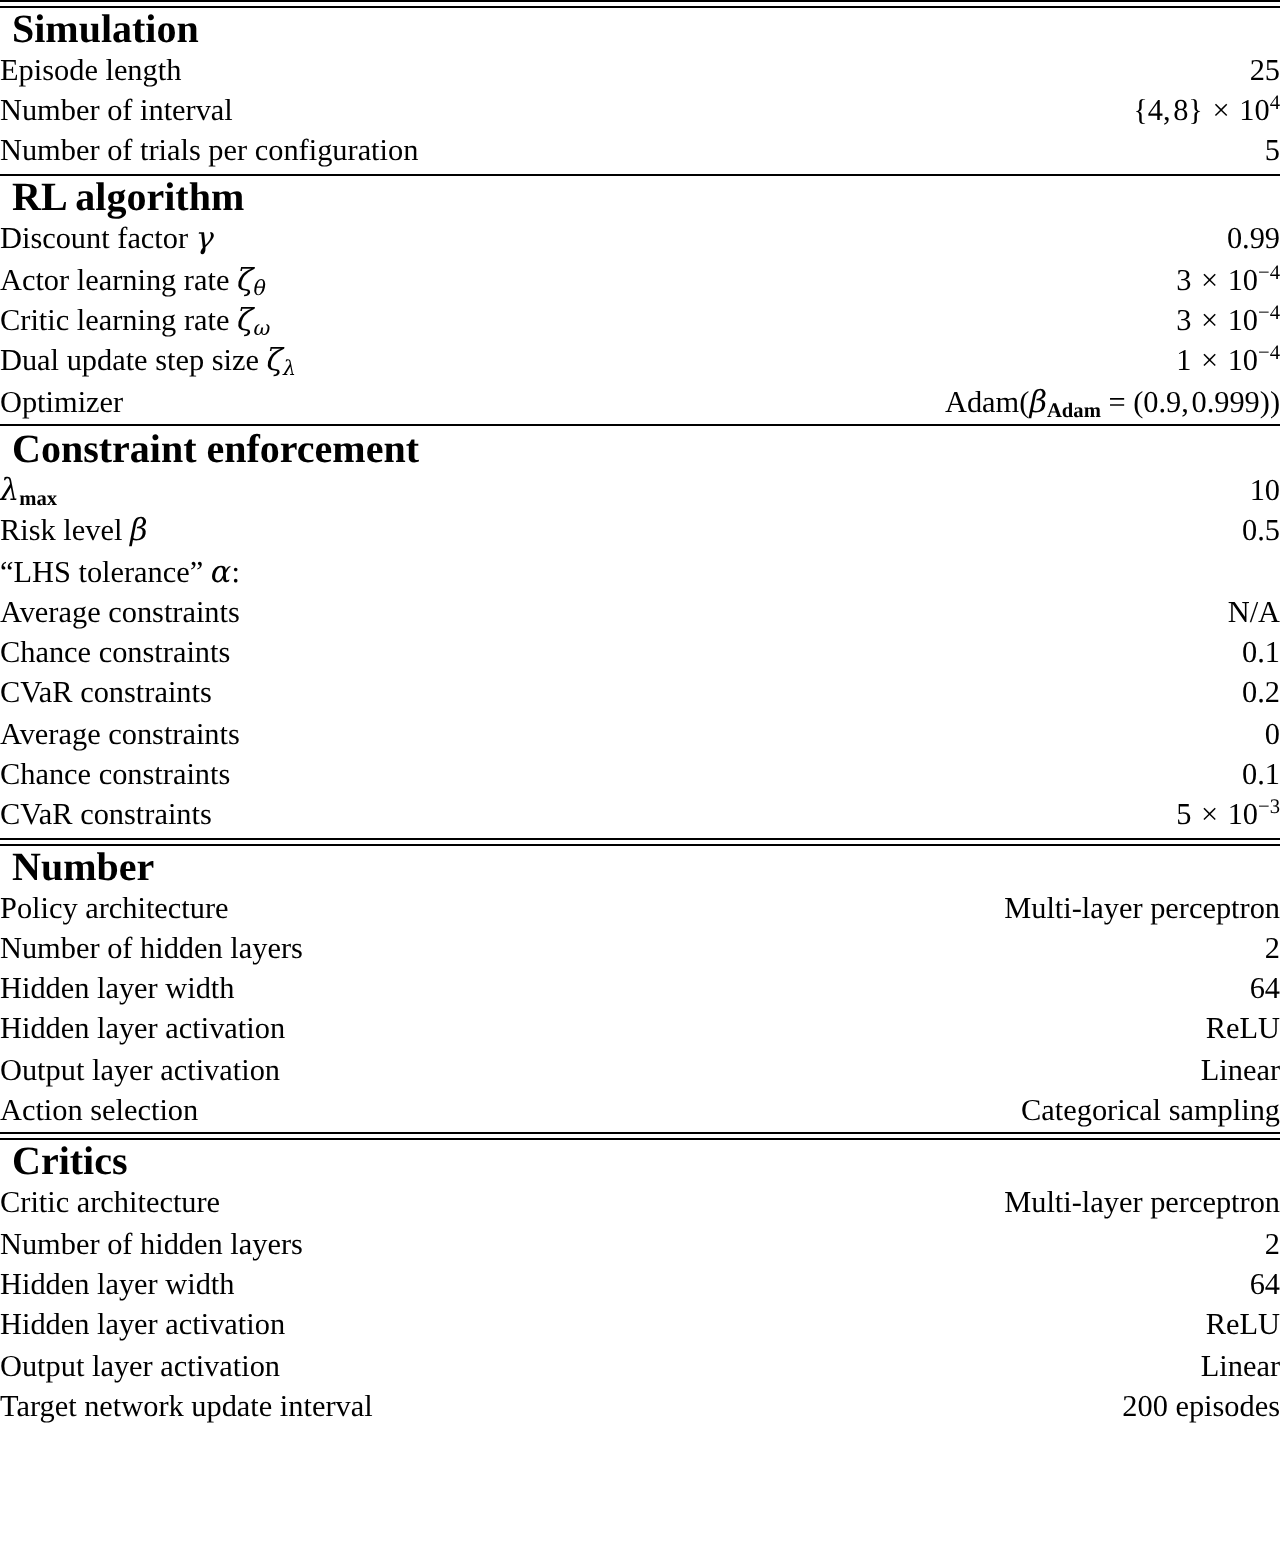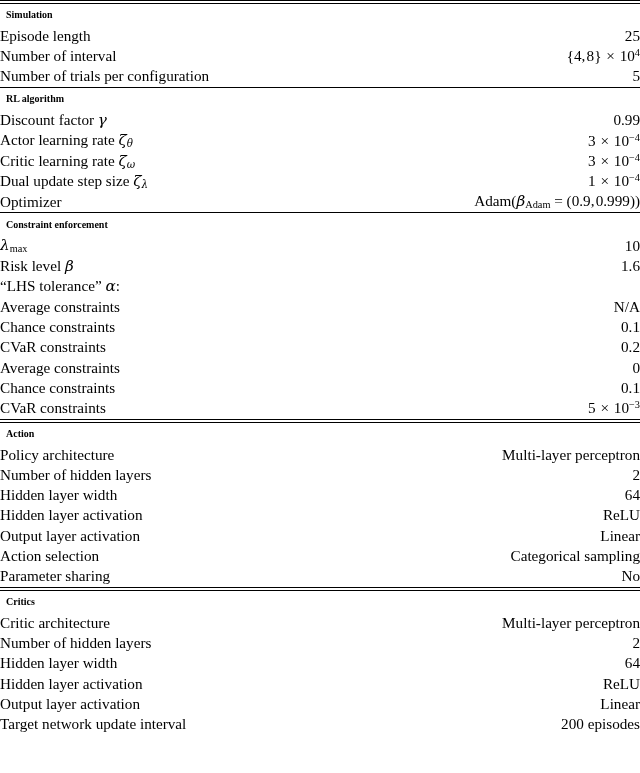--- a/index.html
+++ b/index.html
@@ -49,21 +49,21 @@
   }
 
   
   tr.section-row > td.section-cell {
     height: 21px;
     padding: 0 0 0 6px;
     font-weight: bold;
     text-align: left;
     vertical-align: middle;
     white-space: nowrap;
-    font-size: 10px;
+    font-size: 20px;
   }
 
   
   .indent-1 { padding-left: 24px; }
   .indent-2 { padding-left: 42px; }
 
   
   .toprule {
     width: 640px;
     height: 4px;
@@ -90,20 +90,21 @@
   }
   sub, sup {
     font-size: 0.68em;
     line-height: 0;
   }
   sub { vertical-align: -0.22em; }
   sup { vertical-align: 0.52em; }
   .sub-rm {
     font-style: normal;
     font-family: "Liberation Serif", "DejaVu Serif", serif;
+    font-weight: bold;
   }
   .times { font-style: normal; padding: 0 1px; }
 </style>
 </head>
 <body>
 
 <div id="table-root">
   <div class="toprule"></div>
   <table class="param-table">
     <colgroup>
@@ -161,21 +162,21 @@
         </tr>
         <tr class="section-row">
           <td class="section-cell" colspan="2">Constraint enforcement</td>
         </tr>
         <tr class="data-row">
           <td class="label-cell indent-1"><span class="mgr">λ</span><sub class="sub-rm">max</sub></td>
           <td class="value-cell">10</td>
         </tr>
         <tr class="data-row">
           <td class="label-cell indent-1">Risk level <span class="mgr">β</span></td>
-          <td class="value-cell">1.6</td>
+          <td class="value-cell">0.5</td>
         </tr>
         <tr class="data-row">
           <td class="label-cell indent-1">“LHS tolerance” <span class="mgr">α</span>:</td>
           <td class="value-cell"></td>
         </tr>
         <tr class="data-row">
           <td class="label-cell indent-2">Average constraints</td>
           <td class="value-cell">N/A</td>
         </tr>
         <tr class="data-row">
@@ -197,21 +198,21 @@
         <tr class="data-row">
           <td class="label-cell indent-2">CVaR constraints</td>
           <td class="value-cell">5 <span class="times">×</span> 10<sup>−3</sup></td>
         </tr>
         <tr class="rule-row">
           <td colspan="2" style="padding: 0px; height: 5px;">
             <div class="midrule-double"></div>
           </td>
         </tr>
         <tr class="section-row">
-          <td class="section-cell" colspan="2">Action</td>
+          <td class="section-cell" colspan="2">Number</td>
         </tr>
         <tr class="data-row">
           <td class="label-cell indent-1">Policy architecture</td>
           <td class="value-cell">Multi-layer perceptron</td>
         </tr>
         <tr class="data-row">
           <td class="label-cell indent-1">Number of hidden layers</td>
           <td class="value-cell">2</td>
         </tr>
         <tr class="data-row">
@@ -223,24 +224,20 @@
           <td class="value-cell">ReLU</td>
         </tr>
         <tr class="data-row">
           <td class="label-cell indent-1">Output layer activation</td>
           <td class="value-cell">Linear</td>
         </tr>
         <tr class="data-row">
           <td class="label-cell indent-1">Action selection</td>
           <td class="value-cell">Categorical sampling</td>
         </tr>
-        <tr class="data-row">
-          <td class="label-cell indent-1">Parameter sharing</td>
-          <td class="value-cell">No</td>
-        </tr>
         <tr class="rule-row">
           <td colspan="2" style="padding: 0px; height: 5px;">
             <div class="midrule-double"></div>
           </td>
         </tr>
         <tr class="section-row">
           <td class="section-cell" colspan="2">Critics</td>
         </tr>
         <tr class="data-row">
           <td class="label-cell indent-1">Critic architecture</td>

